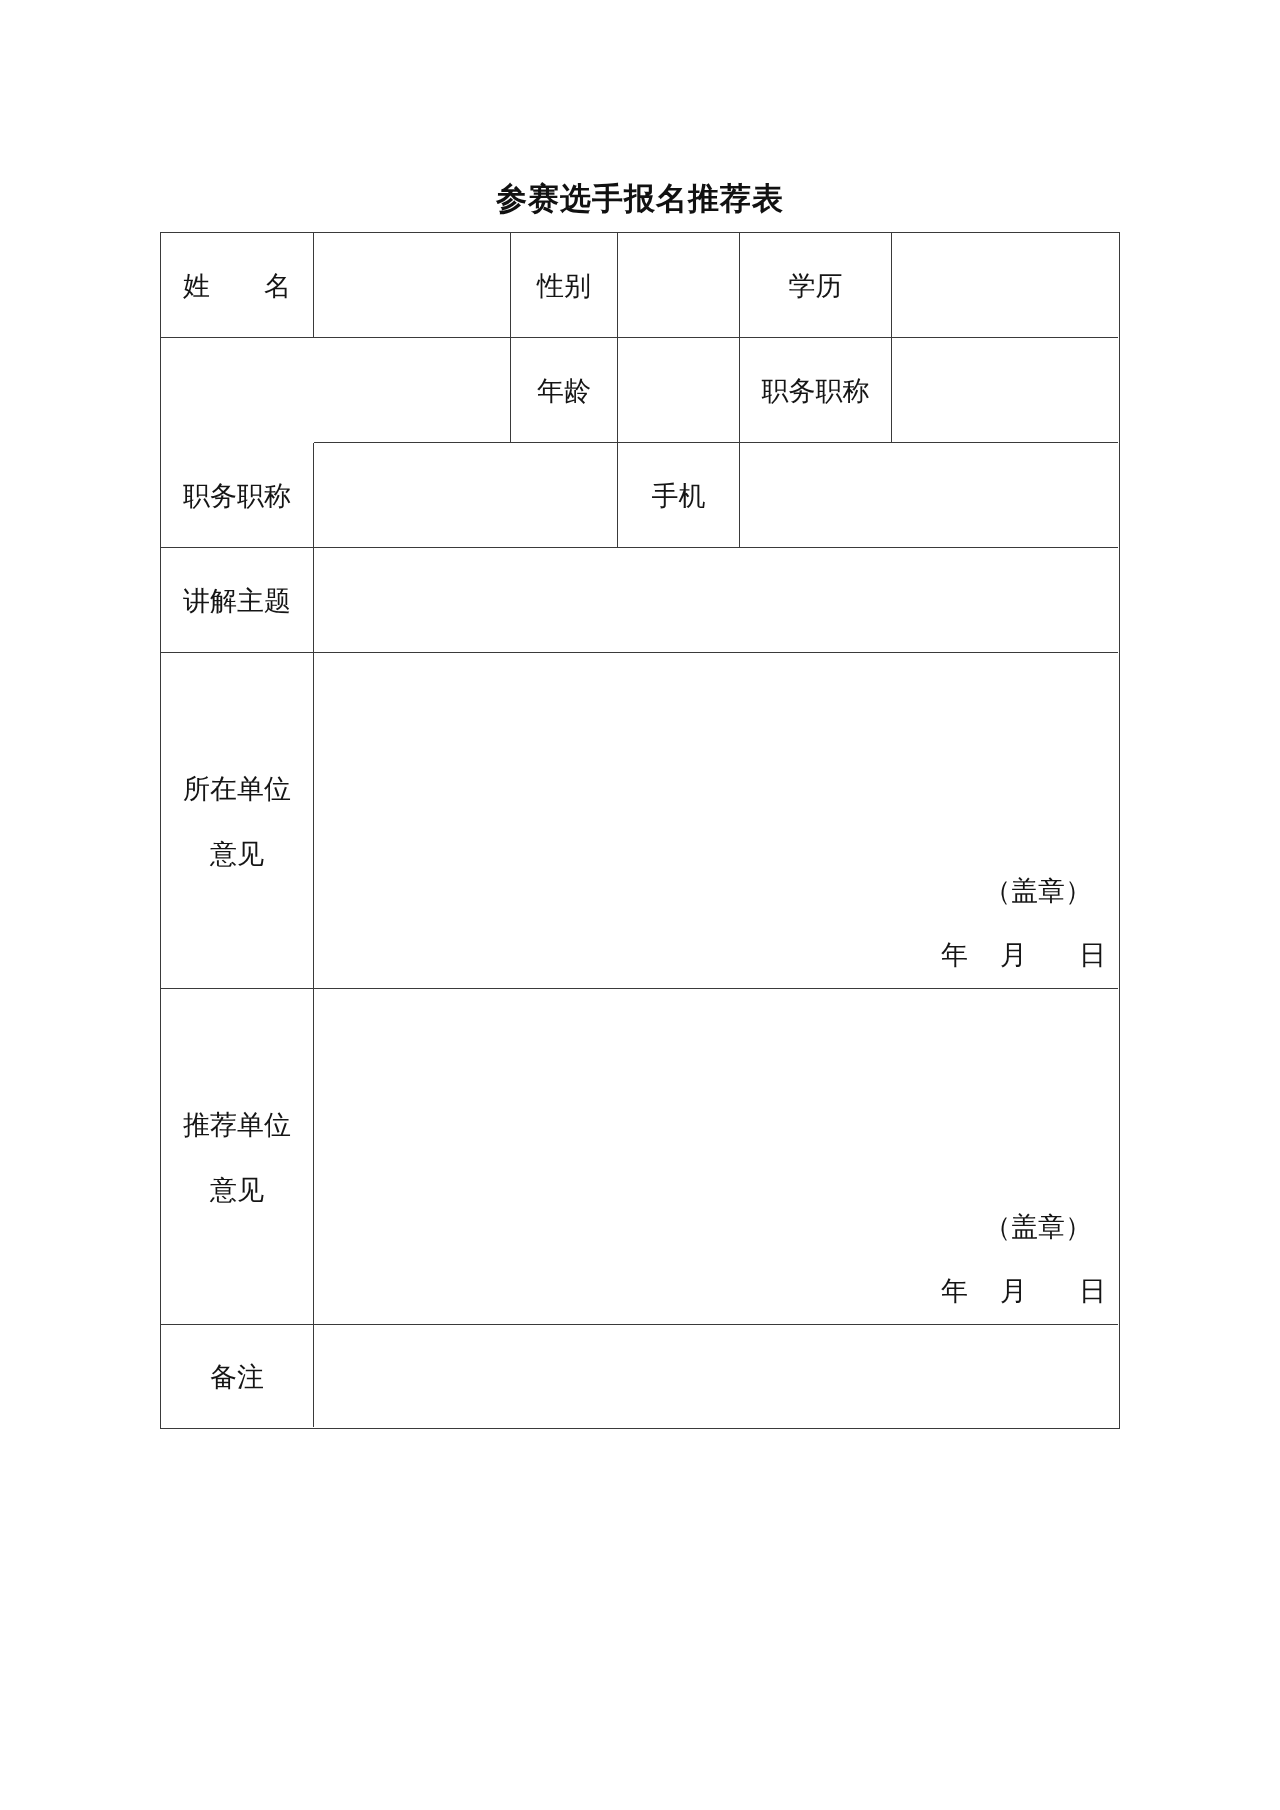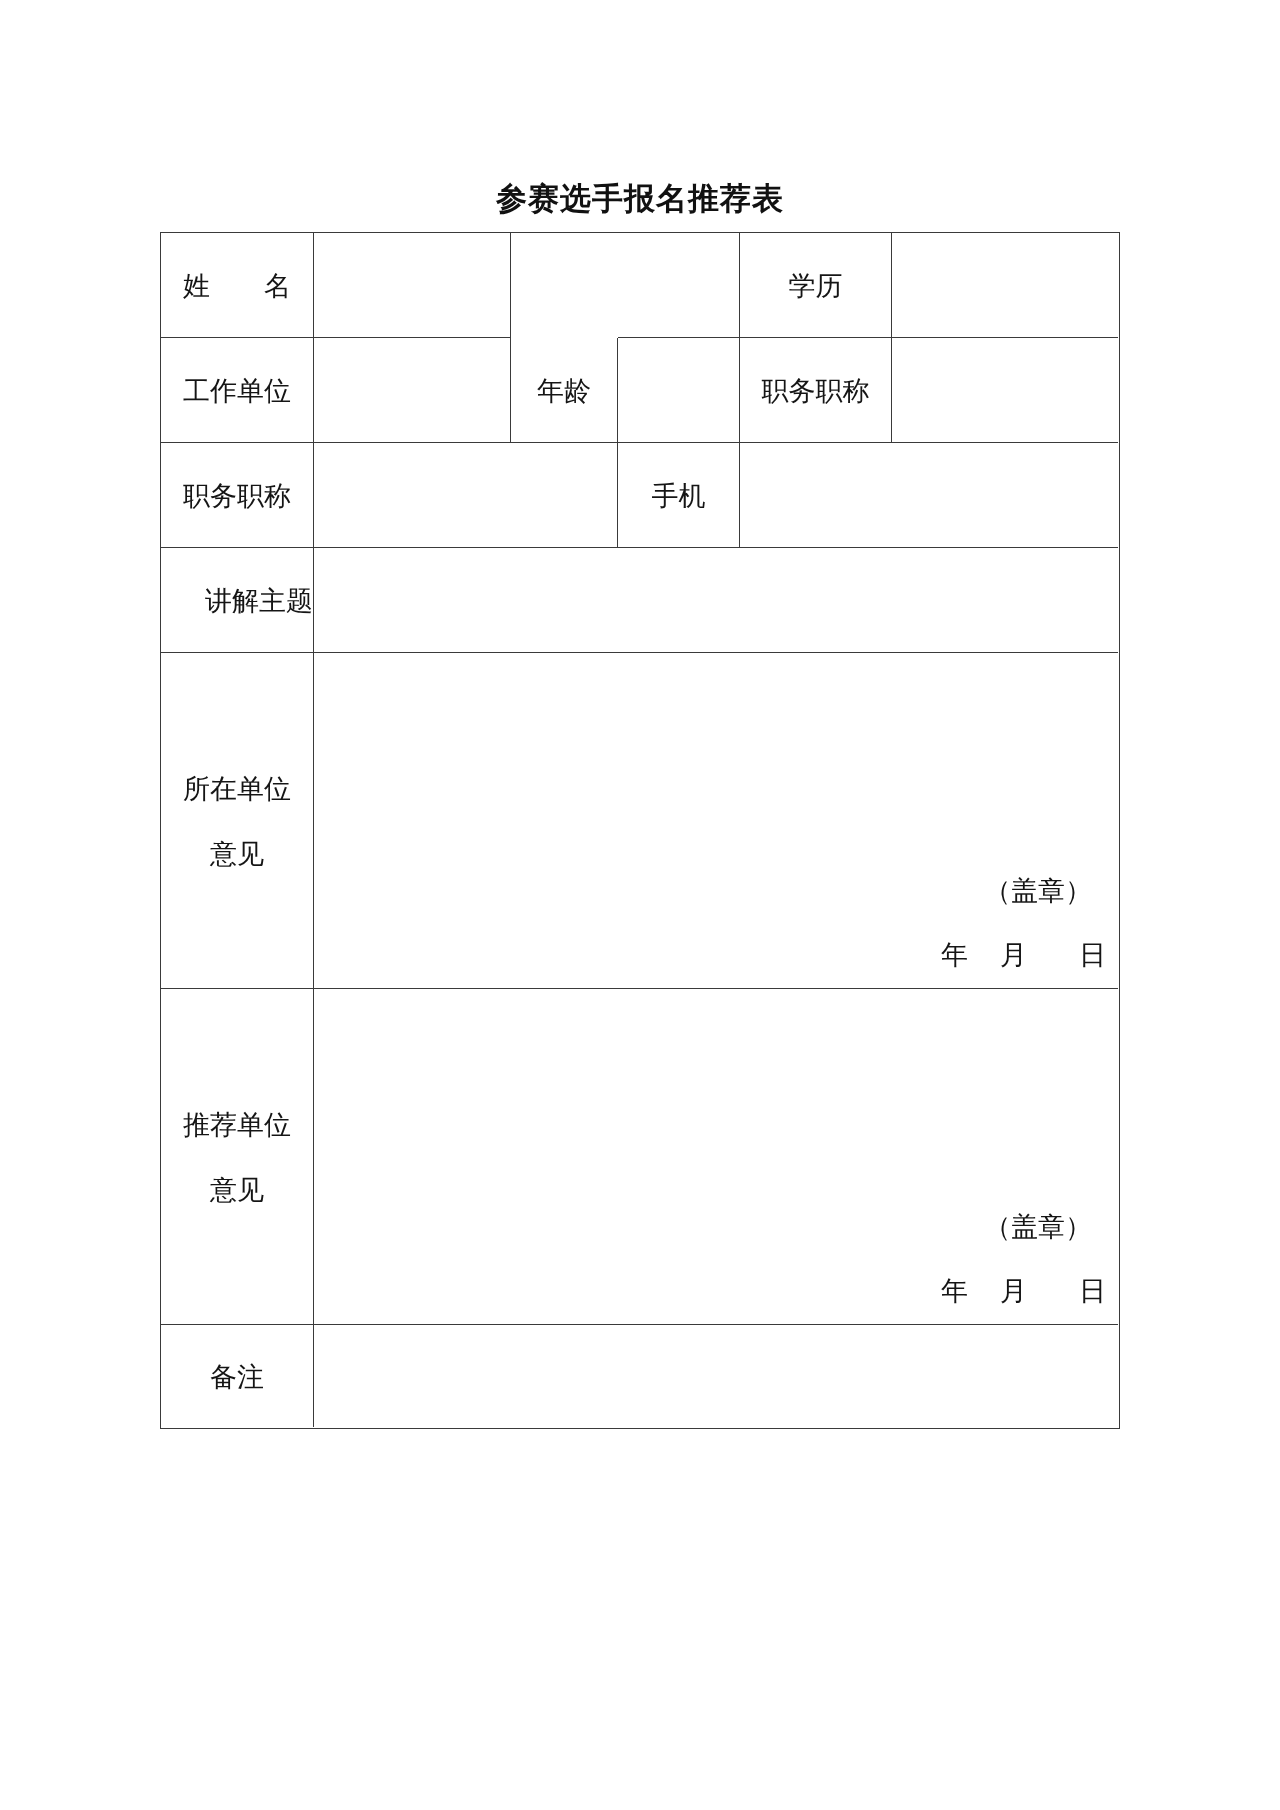--- a/index.html
+++ b/index.html
@@ -32,33 +32,33 @@
 
   <div class="cell" style="left:0;top:0;width:153px;height:105px;">
     <div class="lbl lbl-spread">
       <span>姓</span>
       <span>名</span>
     </div>
   </div>
   <div class="cell" style="left:153px;top:0;width:197px;height:105px;">
     <div class="value"></div>
   </div>
+  <div class="cell" style="left:350px;top:0;width:107px;height:105px;">
+    <span class="lbl">性别</span>
+  </div>
   <div class="cell" style="left:457px;top:0;width:122px;height:105px;">
     <div class="value"></div>
   </div>
   <div class="cell" style="left:579px;top:0;width:152px;height:105px;align-items:center;">
     <span class="lbl">学历</span>
   </div>
   <div class="cell last-col" style="left:731px;top:0;width:226px;height:105px;">
     <div class="value"></div>
   </div>
 
-  <div class="cell" style="left:0;top:105px;width:153px;height:105px;">
-    <span class="lbl">工作单位</span>
-  </div>
   <div class="cell" style="left:153px;top:105px;width:197px;height:105px;">
     <div class="value"></div>
   </div>
   <div class="cell" style="left:350px;top:105px;width:107px;height:105px;">
     <span class="lbl">年龄</span>
   </div>
   <div class="cell" style="left:457px;top:105px;width:122px;height:105px;">
     <div class="value"></div>
   </div>
   <div class="cell" style="left:579px;top:105px;width:152px;height:105px;">
@@ -74,21 +74,21 @@
   <div class="cell" style="left:153px;top:210px;width:304px;height:105px;">
     <div class="value"></div>
   </div>
   <div class="cell" style="left:457px;top:210px;width:122px;height:105px;">
     <span class="lbl">手机</span>
   </div>
   <div class="cell last-col" style="left:579px;top:210px;width:378px;height:105px;">
     <div class="value"></div>
   </div>
 
-  <div class="cell" style="left:0;top:315px;width:153px;height:105px;justify-content:flex-end;">
+  <div class="cell" style="left:0;top:315px;width:153px;height:105px;">
     <span class="lbl">讲解主题</span>
   </div>
   <div class="cell last-col" style="left:153px;top:315px;width:804px;height:105px;">
     <div class="value"></div>
   </div>
 
   <div class="cell" style="left:0;top:420px;width:153px;height:336px;">
     <div class="lbl lbl-two">
       <span>所在单位</span>
       <span>意见</span>

